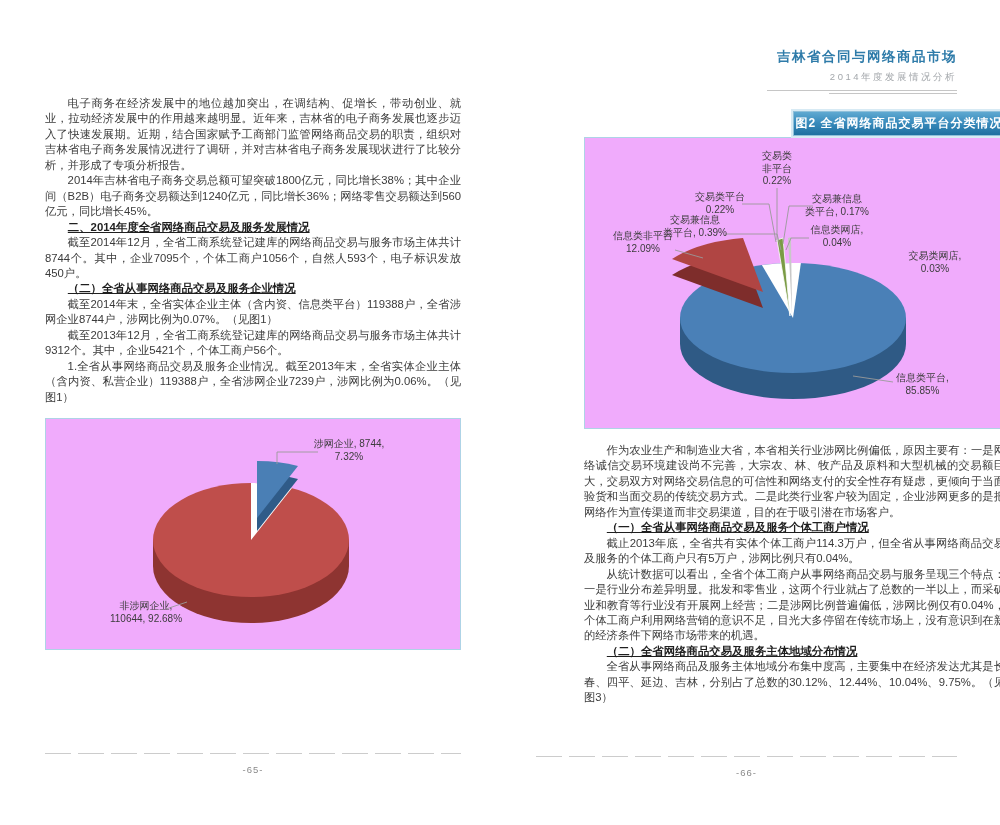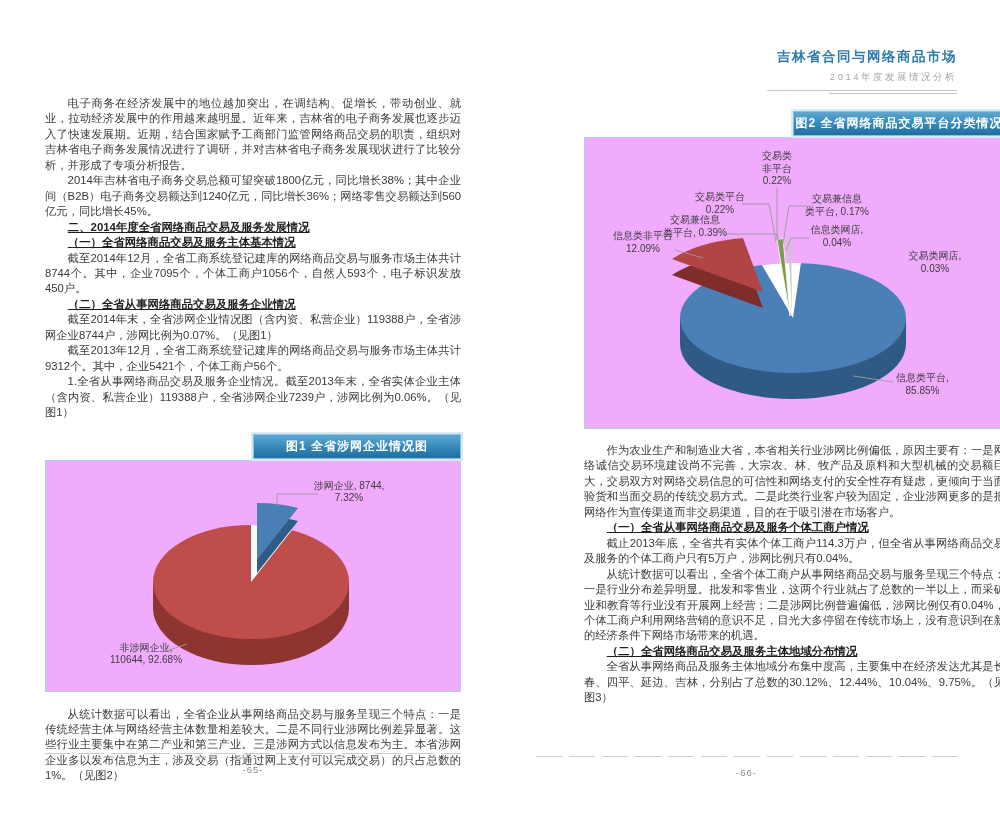--- a/index.html
+++ b/index.html
@@ -62,31 +62,27 @@
   .pnum{text-align:center;font-size:9.5px;color:#8a8a8a;margin-top:10px;letter-spacing:1px;}
 </style>
 </head>
 <body>
 
 <div class="page page-left">
   <div class="col" style="top:96px;">
     <p class="body">电子商务在经济发展中的地位越加突出，在调结构、促增长，带动创业、就业，拉动经济发展中的作用越来越明显。近年来，吉林省的电子商务发展也逐步迈入了快速发展期。近期，结合国家赋予工商部门监管网络商品交易的职责，组织对吉林省电子商务发展情况进行了调研，并对吉林省电子商务发展现状进行了比较分析，并形成了专项分析报告。</p>
     <p class="body">2014年吉林省电子商务交易总额可望突破1800亿元，同比增长38%；其中企业间（B2B）电子商务交易额达到1240亿元，同比增长36%；网络零售交易额达到560亿元，同比增长45%。</p>
     <p class="h1">二、2014年度全省网络商品交易及服务发展情况</p>
-    <p class="h2">（一）全省网络商品交易及服务主体基本情况</p>
     <p class="body">截至2014年12月，全省工商系统登记建库的网络商品交易与服务市场主体共计8744个。其中，企业7095个，个体工商户1056个，自然人593个，电子标识发放450户。</p>
     <p class="h2">（二）全省从事网络商品交易及服务企业情况</p>
-    <p class="body">截至2014年末，全省涉网企业情况图（含内资、私营企业）119388户，全省涉网企业8744户，涉网比例为0.07%。（见图1）</p>
+    <p class="body">截至2014年末，全省实体企业主体（含内资、信息类平台）119388户，全省涉网企业8744户，涉网比例为0.07%。（见图1）</p>
     <p class="body">截至2013年12月，全省工商系统登记建库的网络商品交易与服务市场主体共计9312个。其中，企业5421个，个体工商户56个。</p>
     <p class="body">1.全省从事网络商品交易及服务企业情况。截至2013年末，全省实体企业主体（含内资、私营企业）119388户，全省涉网企业7239户，涉网比例为0.06%。（见图1）</p>
 
     <div class="figure fig1" style="margin-top:13px;">
-      <div class="fig-titlebar">
-        <span>图1  全省涉网企业情况图</span>
-      </div>
       <div class="fig-box">
         <svg width="414" height="228" viewBox="0 0 414 228">
 
           <ellipse cx="205" cy="147" rx="98" ry="57" fill="#8e3431"></ellipse>
           <rect x="107" y="121" width="196" height="26" fill="#8e3431"></rect>
           <ellipse cx="205" cy="121" rx="98" ry="57" fill="#bf4e4b"></ellipse>
 
           <path d="M205,121 L205,64 A98,57 0 0 1 246,69 Z" fill="#ffffff"></path>
 
           <path d="M211,112 L211,55 A98,57 0 0 1 252,60 Z" fill="#2f5b88"></path>
@@ -99,21 +95,20 @@
           <div>涉网企业, 8744,</div>
           <div>7.32%</div>
         </div>
         <div class="lbl" style="left:25px;top:181px;width:150px;">
           <div>非涉网企业,</div>
           <div>110644, 92.68%</div>
         </div>
       </div>
     </div>
 
-    <p class="body" style="margin-top:15px;">从统计数据可以看出，全省企业从事网络商品交易与服务呈现三个特点：一是传统经营主体与网络经营主体数量相差较大。二是不同行业涉网比例差异显著。这些行业主要集中在第二产业和第三产业。三是涉网方式以信息发布为主。本省涉网企业多以发布信息为主，涉及交易（指通过网上支付可以完成交易）的只占总数的1%。（见图2）</p>
   </div>
 
   <div class="footer">
     <div class="dashline"></div>
     <div class="pnum">-65-</div>
   </div>
 </div>
 
 <div class="page page-right">
   <div class="pageheader">

